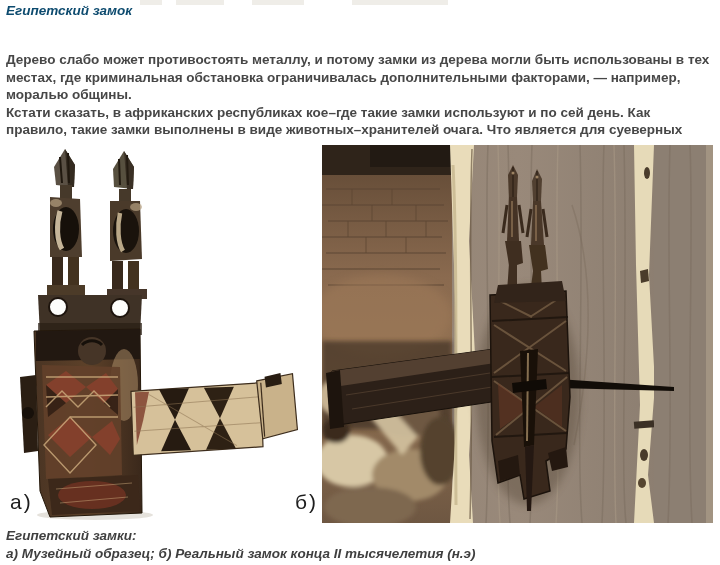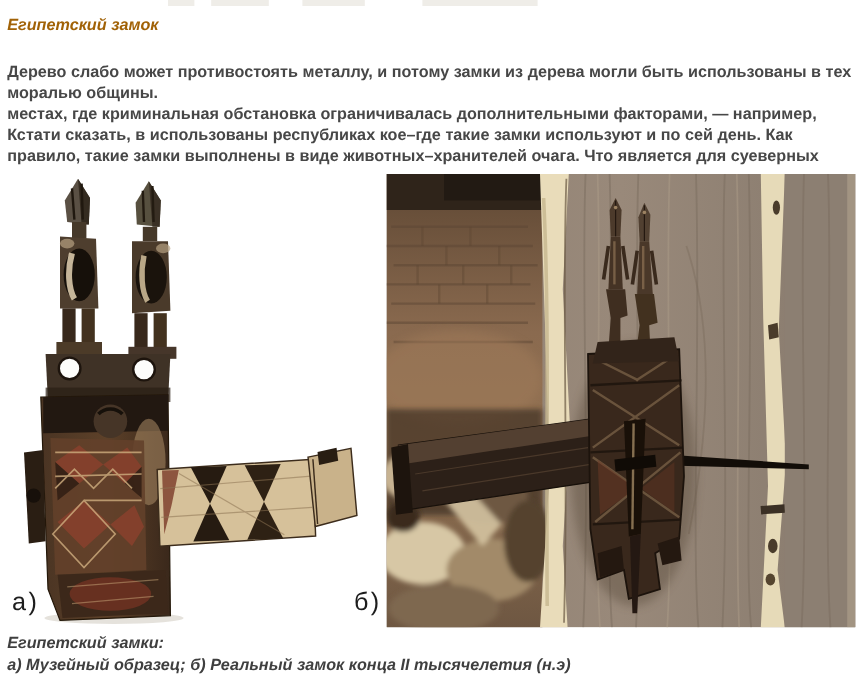--- a/index.html
+++ b/index.html
@@ -1,20 +1,20 @@
 <!DOCTYPE html>
 <html><head>
 <meta charset="utf-8">
 <style>
   html,body{margin:0;padding:0;background:#ffffff;}
   body{width:720px;height:565px;position:relative;overflow:hidden;
        font-family:"Liberation Sans","DejaVu Sans",sans-serif;}
   .top-bar{position:absolute;top:0;height:5px;background:#efede8;}
-  .page-title{position:absolute;left:6px;top:13px;font-size:13.5px;font-weight:bold;
-       font-style:italic;color:#a16207;white-space:nowrap;}
+  .page-title{position:absolute;left:6px;top:3px;font-size:13.5px;font-weight:bold;
+       font-style:italic;color:#0c4a6e;white-space:nowrap;}
   .article{position:absolute;left:6px;top:30px;width:712px;margin-top:21px;}
   .article .line{font-size:13.5px;font-weight:bold;color:#474747;line-height:17.5px;
        white-space:nowrap;}
   .figure-a{position:absolute;left:0;top:145px;width:320px;height:378px;background:#ffffff;}
   .figure-b{position:absolute;left:322px;top:145px;width:391px;height:378px;overflow:hidden;}
   .fig-label{position:absolute;font-size:21px;color:#1d1d1d;font-weight:400;
        letter-spacing:2px;white-space:nowrap;}
   .fig-label.a{left:10px;top:490px;}
   .fig-label.b{left:295px;top:490px;}
   .caption{position:absolute;left:6px;top:527px;width:710px;}
@@ -27,23 +27,23 @@
 
 <div class="top-bar" style="left:140px;width:22px;"></div>
 <div class="top-bar" style="left:176px;width:48px;"></div>
 <div class="top-bar" style="left:252px;width:52px;"></div>
 <div class="top-bar" style="left:352px;width:96px;"></div>
 
 <div class="page-title">Египетский замок</div>
 
 <div class="article">
   <div class="line">Дерево слабо может противостоять металлу, и потому замки из дерева могли быть использованы в тех</div>
+  <div class="line">местах, где криминальная обстановка ограничивалась дополнительными факторами, — например,</div>
   <div class="line">моралью общины.</div>
-  <div class="line">местах, где криминальная обстановка ограничивалась дополнительными факторами, — например,</div>
-  <div class="line">Кстати сказать, в использованы республиках кое–где такие замки используют и по сей день. Как</div>
+  <div class="line">Кстати сказать, в африканских республиках кое–где такие замки используют и по сей день. Как</div>
   <div class="line">правило, такие замки выполнены в виде животных–хранителей очага. Что является для суеверных</div>
 </div>
 
 <div class="figure-a">
 <svg width="320" height="378" viewBox="0 0 320 378" xmlns="http://www.w3.org/2000/svg">
   <defs>
     <linearGradient id="bodyg" x1="0" y1="0" x2="1" y2="0">
       <stop offset="0" stop-color="#4a3423"></stop>
           <stop offset="0.5" stop-color="#5d4129"></stop>
           <stop offset="1" stop-color="#3a281b"></stop>

